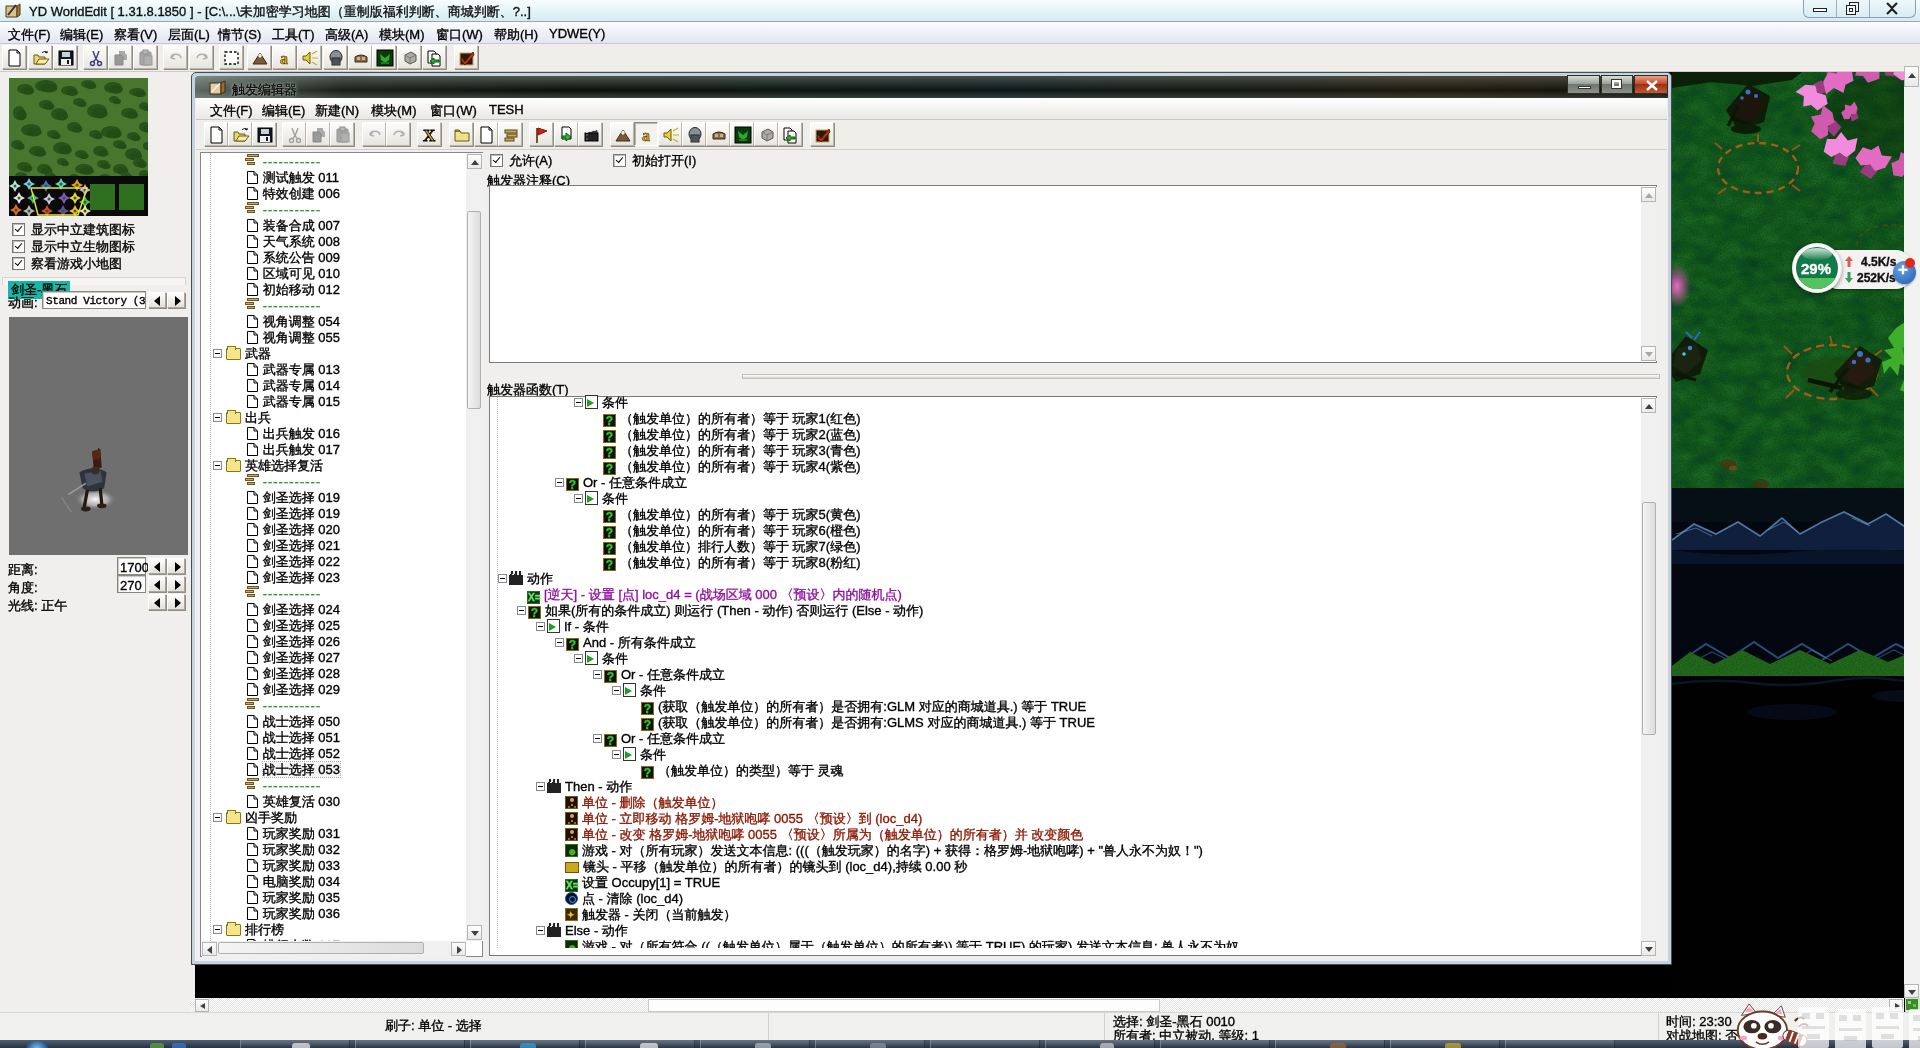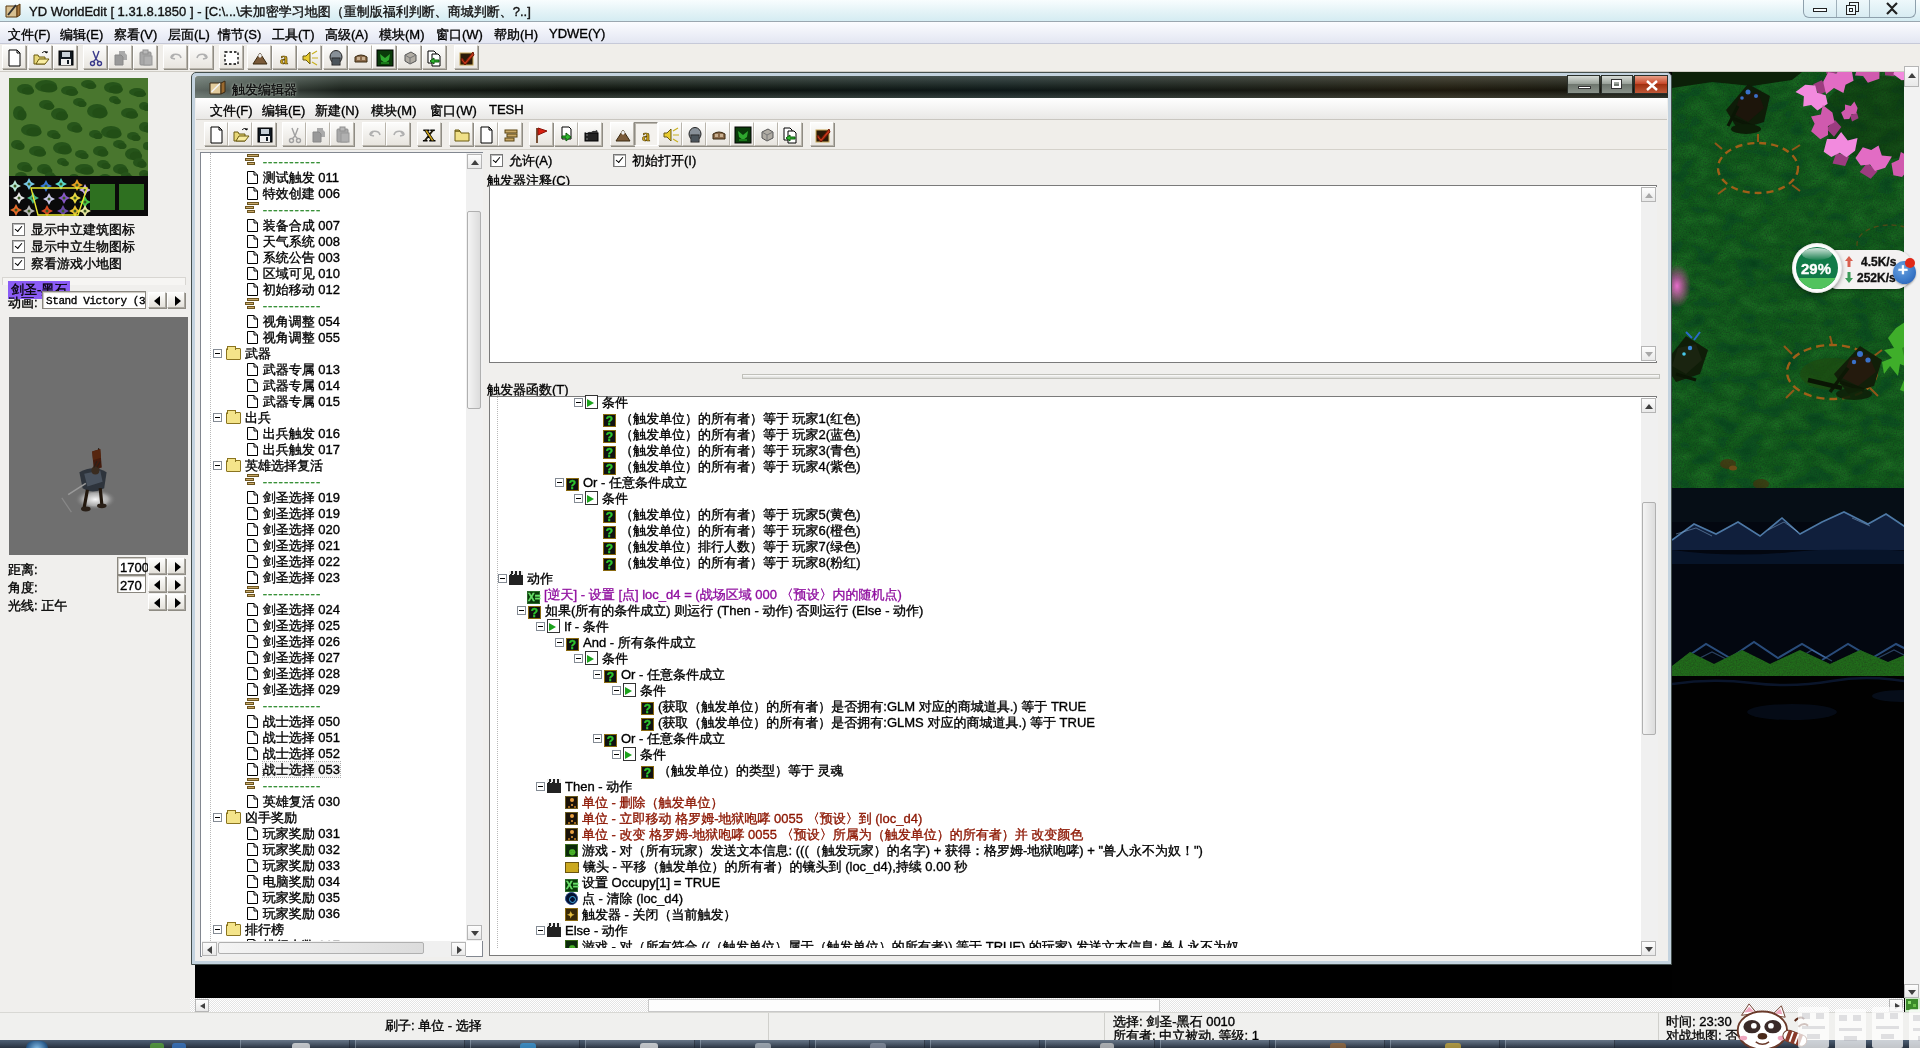--- a/index.html
+++ b/index.html
@@ -385,21 +385,21 @@
         <path d="M76 127 L78.1 130.9 L82 133 L78.1 135.1 L76 139 L73.9 135.1 L70 133 L73.9 130.9 Z" fill="#e8e8a0"></path>
         <circle cx="76" cy="133" r="1.5" fill="#3a5a20"></circle>
         <rect x="81" y="106" width="25" height="26" fill="#2e7020"></rect>
         <rect x="110" y="106" width="25" height="26" fill="#2e7020"></rect>
         <path d="M22 110 L78 110 L69 137 L29 137 Z" fill="none" stroke="#e8e830" stroke-width="1.4"></path>
       </svg>
   <div class="chkrow" style="top:149px"><span class="cbox"></span>显示中立建筑图标</div>
   <div class="chkrow" style="top:166px"><span class="cbox"></span>显示中立生物图标</div>
   <div class="chkrow" style="top:183px"><span class="cbox"></span>察看游戏小地图</div>
   <div class="abs" style="left:2px;top:205px;width:184px;height:8px;border:1px solid #d8d6d2;border-bottom:none;background:#f6f5f3"></div>
-  <div class="abs" style="left:8px;top:209px;font-size:13px;background:#8b5cf6;padding:0 3px">剑圣-黑石</div>
+  <div class="abs" style="left:8px;top:209px;font-size:13px;background:#14b8a6;padding:0 3px">剑圣-黑石</div>
   <div class="abs" style="left:8px;top:222px;font-size:13px">动画:</div>
   <div class="abs inset" style="left:42px;top:219px;width:104px;height:18px;font-size:11px;font-family:'Liberation Mono',monospace;letter-spacing:-0.4px;padding:3px 0 0 3px;white-space:nowrap;overflow:hidden">Stand Victory (3.</div>
   <div class="spinbtn arrL" style="left:148px;top:220px"></div>
   <div class="spinbtn arrR" style="left:167px;top:220px"></div>
   <div class="abs" id="modelprev" style="left:9px;top:245px;width:179px;height:238px;background:#6f6f6f"><svg width="179" height="238" viewBox="0 0 179 238">
           <defs>
             <radialGradient id="mg">
               <stop offset="0%" stop-color="#ffffff" stop-opacity="0.95"></stop>
               <stop offset="60%" stop-color="#e8e8e8" stop-opacity="0.5"></stop>
               <stop offset="100%" stop-color="#6f6f6f" stop-opacity="0"></stop>
@@ -792,21 +792,21 @@
               <path d="M1.5 1.5 L8 1.5 L11.5 5 L11.5 13.5 L1.5 13.5 Z" fill="#fff" stroke="#000"></path>
               <path d="M8 1.5 L8 5 L11.5 5" fill="none" stroke="#000"></path>
             </svg> <span class="lbl" style="">装备合成 007</span></div>
           <div class="frow" style="left:44px;top:80px"><svg width="13" height="15" style="vertical-align:-3px">
               <path d="M1.5 1.5 L8 1.5 L11.5 5 L11.5 13.5 L1.5 13.5 Z" fill="#fff" stroke="#000"></path>
               <path d="M8 1.5 L8 5 L11.5 5" fill="none" stroke="#000"></path>
             </svg> <span class="lbl" style="">天气系统 008</span></div>
           <div class="frow" style="left:44px;top:96px"><svg width="13" height="15" style="vertical-align:-3px">
               <path d="M1.5 1.5 L8 1.5 L11.5 5 L11.5 13.5 L1.5 13.5 Z" fill="#fff" stroke="#000"></path>
               <path d="M8 1.5 L8 5 L11.5 5" fill="none" stroke="#000"></path>
-            </svg> <span class="lbl" style="">系统公告 003</span></div>
+            </svg> <span class="lbl" style="">系统公告 009</span></div>
           <div class="frow" style="left:44px;top:112px"><svg width="13" height="15" style="vertical-align:-3px">
               <path d="M1.5 1.5 L8 1.5 L11.5 5 L11.5 13.5 L1.5 13.5 Z" fill="#fff" stroke="#000"></path>
               <path d="M8 1.5 L8 5 L11.5 5" fill="none" stroke="#000"></path>
             </svg> <span class="lbl" style="">区域可见 010</span></div>
           <div class="frow" style="left:44px;top:128px"><svg width="13" height="15" style="vertical-align:-3px">
               <path d="M1.5 1.5 L8 1.5 L11.5 5 L11.5 13.5 L1.5 13.5 Z" fill="#fff" stroke="#000"></path>
               <path d="M8 1.5 L8 5 L11.5 5" fill="none" stroke="#000"></path>
             </svg> <span class="lbl" style="">初始移动 012</span></div>
           <div class="frow" style="left:43px;top:144px"><span class="ticon i-cmt"><i style="top:0px;left:2px"></i><i style="top:4px;left:0px;width:9px"></i><i style="top:8px;left:2px;width:8px"></i></span> <span style="color:#2e8b2e;letter-spacing:1px;position:relative;top:1px">-----------</span></div>
           <div class="frow" style="left:44px;top:160px"><svg width="13" height="15" style="vertical-align:-3px">

